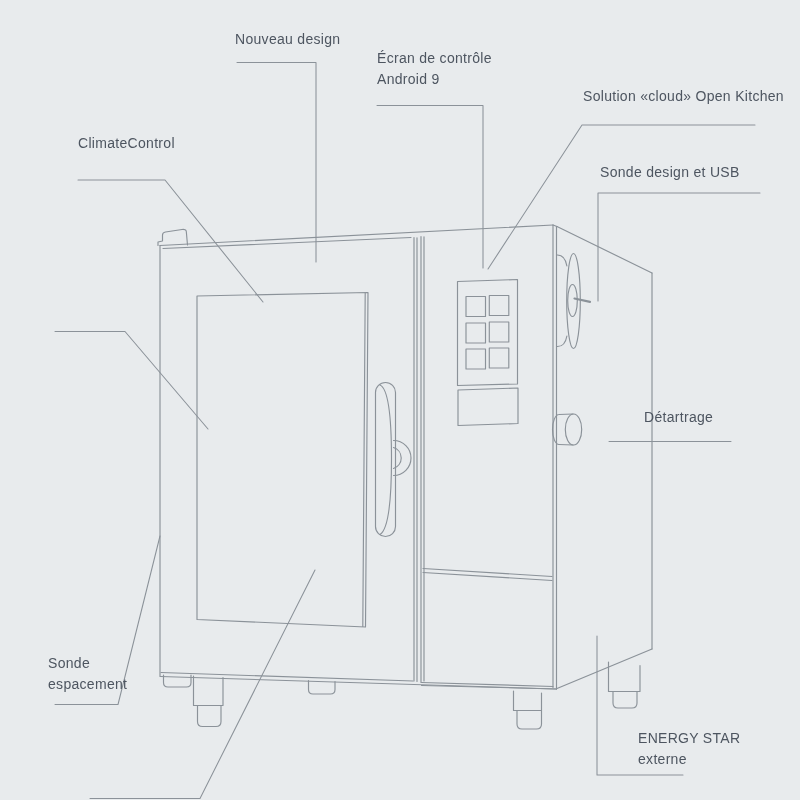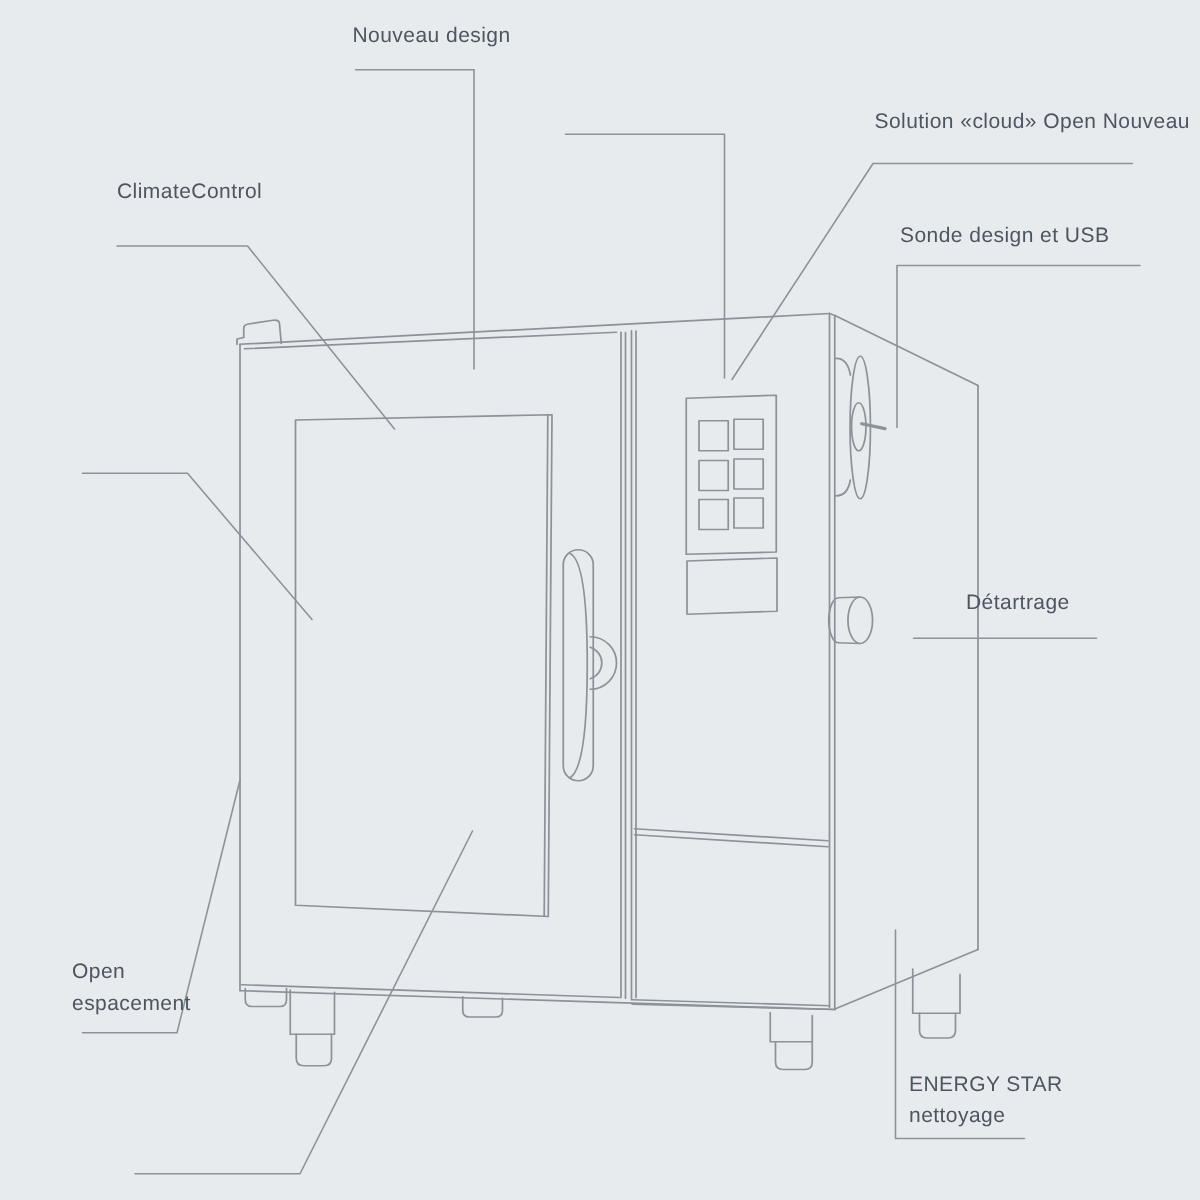--- a/index.html
+++ b/index.html
@@ -7,21 +7,21 @@
     --line:#8b9299;
     --text:#4d5560;
   }
   html,body{margin:0;padding:0;}
   body{
     width:800px;height:800px;
     background:var(--background);
     font-family:"Liberation Sans", sans-serif;
     overflow:hidden;
   }
-  .stage{position:relative;width:800px;height:596px;}
+  .stage{position:relative;width:800px;height:596px;margin-top:16px;}
   svg.drawing{position:absolute;left:0;top:0;}
   .machine path,.machine rect,.machine ellipse,.machine line,
   .leaders polyline,.leaders line{
     fill:none;stroke:var(--line);stroke-width:1.15;
     stroke-linecap:round;stroke-linejoin:round;
   }
   .leaders polyline{stroke-width:1.05;}
   .needle{stroke-width:2.2 !important;}
   .label{
     position:absolute;
@@ -111,34 +111,38 @@
       <polyline points="55,315.5 125,315.5 208,413"></polyline>
       <polyline points="609,425.5 731,425.5"></polyline>
       <polyline points="55,688.5 118,688.5 160,520"></polyline>
       <polyline points="90,782.5 200,782.5 315,554"></polyline>
       <polyline points="597,620 597,759 683,759"></polyline>
     </g>
   </svg>
 
   <div class="label" style="left:235px;top:13px">Nouveau design</div>
 
+  <div class="label" style="left:377px;top:32px">
+    <div>Écran de contrôle</div>
+    <div>Android 9</div>
+  </div>
 
-  <div class="label" style="left:583px;top:70px">Solution «cloud» Open Nouveau</div>
+  <div class="label" style="left:583px;top:70px">Solution «cloud» Open Kitchen</div>
 
   <div class="label" style="left:600px;top:146px">Sonde design et USB</div>
 
   <div class="label" style="left:78px;top:117px">ClimateControl</div>
 
 
   <div class="label" style="left:644px;top:391px">Détartrage</div>
 
   <div class="label" style="left:48px;top:637px">
-    <div>Open</div>
+    <div>Sonde</div>
     <div>espacement</div>
   </div>
 
 
-  <div class="label" style="left:606px;top:712px">
+  <div class="label" style="left:638px;top:712px">
     <div>ENERGY STAR</div>
-    <div>nettoyage</div>
+    <div>externe</div>
   </div>
 
 </div>
 
 </body></html>

